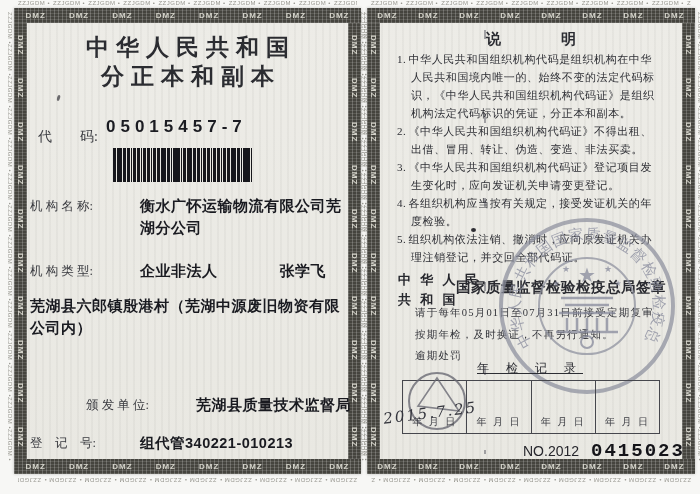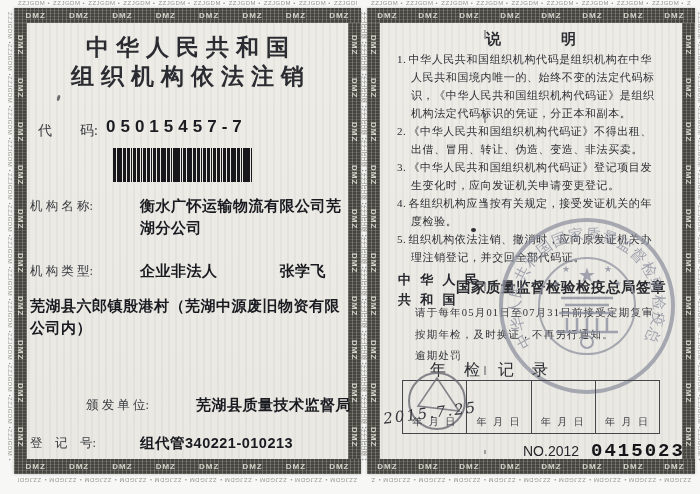--- a/index.html
+++ b/index.html
@@ -35,21 +35,21 @@
   .micro-top{left:4px;right:4px;top:-8px;height:7px;}
   .micro-bottom{left:4px;right:4px;bottom:-9px;height:7px;transform:rotate(180deg);}
   .micro-left{top:4px;bottom:4px;left:-8px;width:7px;writing-mode:vertical-rl;}
   .micro-right{top:4px;bottom:4px;right:-8px;width:7px;writing-mode:vertical-rl;}
 
   
   .lp-title{position:absolute;left:0;right:0;text-align:center;font-size:23px;font-weight:600;
             letter-spacing:7px;text-indent:7px;color:#2b2c31;font-family:"Liberation Sans",sans-serif;}
   .lp-title1{top:24px;}
   .lp-title2{top:53px;}
-  .lp-code-label{position:absolute;left:24px;top:114px;font-size:14px;color:#3a3b40;}
+  .lp-code-label{position:absolute;left:24px;top:120px;font-size:14px;color:#3a3b40;}
   .lp-code-value{position:absolute;left:92px;top:109px;font-size:17px;font-weight:bold;
                  letter-spacing:5px;color:#1b1c22;font-family:"Liberation Sans",sans-serif;}
   .barcode{position:absolute;left:99px;top:140px;width:140px;height:34px;background-color:#e9e8e2;
            background-image:
              repeating-linear-gradient(90deg,#17171c 0 1px,rgba(0,0,0,0) 1px 2px),
              repeating-linear-gradient(90deg,#17171c 0 2px,rgba(0,0,0,0) 2px 5px),
              repeating-linear-gradient(90deg,#17171c 0 1px,rgba(0,0,0,0) 1px 7px);}
   .field{position:absolute;left:16px;right:10px;display:flex;align-items:flex-start;gap:34px;}
   .field .lbl{width:76px;flex:none;font-size:12.5px;color:#3a3b40;line-height:22px;}
   .field .val{font-size:15px;font-weight:bold;color:#191a20;line-height:22px;letter-spacing:.5px;
@@ -75,22 +75,22 @@
   .note{font-size:11px;line-height:18px;letter-spacing:.6px;color:#2e2f35;
         padding-left:14px;text-indent:-14px;}
   .note .num{margin-right:2px;}
   .rp-country{position:absolute;left:31px;top:262px;font-size:13px;font-weight:bold;
               letter-spacing:3px;line-height:20px;color:#26272d;}
   .rp-seal-title{position:absolute;left:89px;top:270px;font-size:14.5px;font-weight:bold;
                  letter-spacing:.5px;color:#2a2b31;}
   .rp-notice{position:absolute;left:48px;font-size:10.5px;letter-spacing:1.2px;color:#33343a;}
   .n1{top:298px;} .n2{top:320px;} .n3{top:341px;}
   .stamp-big{position:absolute;left:128px;top:206px;opacity:.72;filter:blur(.3px);}
-  .rp-annual-title{position:absolute;left:63px;top:352px;width:200px;text-align:left;
-                   font-size:16px;letter-spacing:7px;color:#2c2d33;}
+  .rp-annual-title{position:absolute;left:63px;top:352px;width:200px;text-align:center;
+                   font-size:12px;letter-spacing:7px;color:#2c2d33;text-decoration:underline;}
   .rp-table{position:absolute;left:35px;top:372px;width:256px;height:52px;
             border:1px solid #46474d;display:flex;}
   .cell{flex:1;border-left:1px solid #46474d;position:relative;}
   .cell:first-child{border-left:none;}
   .date-lbl{position:absolute;bottom:4px;left:0;right:0;text-align:center;font-size:10px;
             letter-spacing:2px;color:#3c3d43;}
   .stamp-small{position:absolute;left:4px;top:-10px;opacity:.8;filter:blur(.2px);}
   .handwriting{position:absolute;left:16px;top:396px;font-size:15px;font-style:italic;
                letter-spacing:2px;transform:rotate(-7deg);color:#34353d;
                font-family:"DejaVu Serif",serif;}
@@ -149,21 +149,21 @@
         <span>DMZ</span>
         <span>DMZ</span>
         <span>DMZ</span>
         <span>DMZ</span>
         <span>DMZ</span>
         <span>DMZ</span>
         <span>DMZ</span>
       </div>
 
     <div class="lp-title lp-title1">中华人民共和国</div>
-    <div class="lp-title lp-title2">组织机构依法注销</div>
+    <div class="lp-title lp-title2">分正本和副本</div>
     <div class="ink-mark"></div>
 
     <div class="lp-code-label">代　　码:</div>
     <div class="lp-code-value">05015457-7</div>
     <div class="barcode"></div>
 
     <div class="field f-name">
       <span class="lbl">机 构 名 称:</span>
       <span class="val">衡水广怀运输物流有限公司芜湖分公司</span>
     </div>

